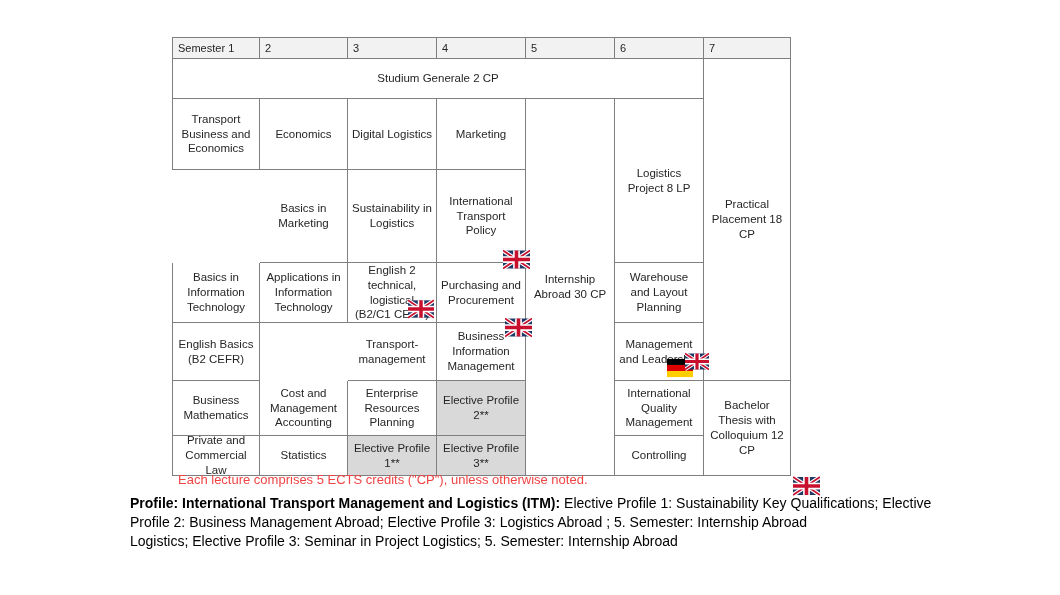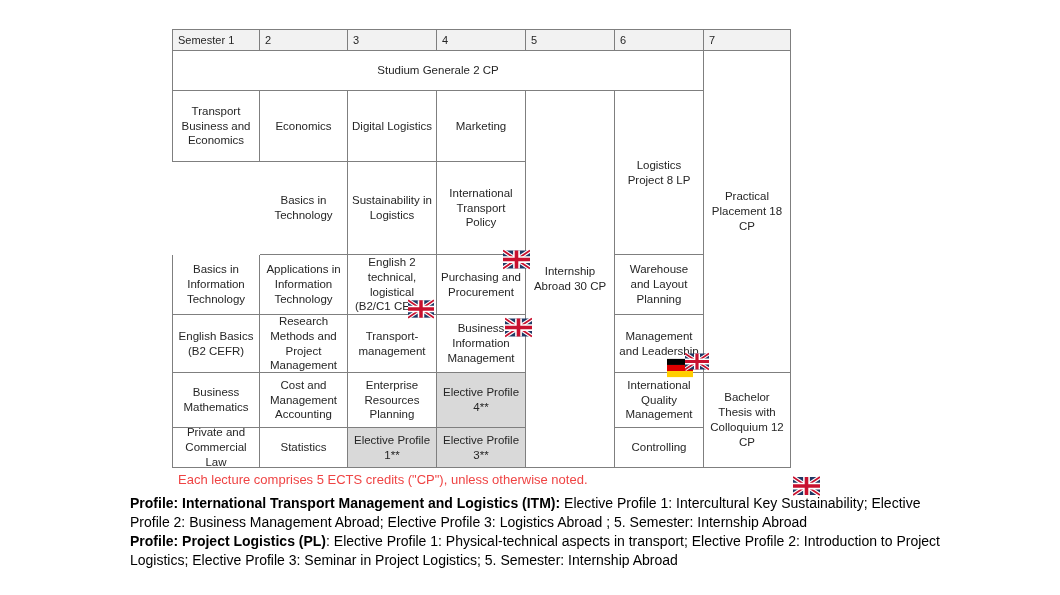--- a/index.html
+++ b/index.html
@@ -7,20 +7,21 @@
     position:relative;width:1060px;height:595px;background:#ffffff;
     font-family:"Liberation Sans", sans-serif;color:#262626;overflow:hidden;
   }
   
   .cell{
     position:absolute;box-sizing:border-box;
     border-right:1px solid #7f7f7f;border-bottom:1px solid #7f7f7f;
     display:flex;align-items:center;justify-content:center;
     text-align:center;font-size:11.5px;line-height:1.3;padding:2px 4px;
     background:#ffffff;
+    margin-top:8px;
   }
   .leftedge{border-left:1px solid #7f7f7f;}
   .hcell{
     top:29px;height:22px;border-top:1px solid #7f7f7f;background:#f2f2f2;
     justify-content:flex-start;padding-left:5px;font-size:11px;text-align:left;
   }
   .shaded{background:#d9d9d9;}
   
   .cx1{left:172px;width:88px}.cx2{left:260px;width:88px}.cx3{left:348px;width:89px}
   .cx4{left:437px;width:89px}.cx5{left:526px;width:89px}.cx6{left:615px;width:89px}
@@ -85,38 +86,37 @@
   <div class="cell practical">Practical Placement 18 CP</div>
   <div class="cell bachelor">Bachelor Thesis with Colloquium 12 CP</div>
 
   <div class="cell cx1 ry1 leftedge">Transport Business and Economics</div>
   <div class="cell cx1 ry3 leftedge">Basics in Information Technology</div>
   <div class="cell cx1 ry4 leftedge">English Basics (B2 CEFR)</div>
   <div class="cell cx1 ry5 leftedge">Business Mathematics</div>
   <div class="cell cx1 ry6 leftedge">Private and Commercial Law</div>
 
   <div class="cell cx2 ry1">Economics</div>
-  <div class="cell cx2 ry2">Basics in Technology</div>
+  <div class="cell cx2 ry2">Basics in Marketing</div>
   <div class="cell cx2 ry3">Applications in Information Technology</div>
-  <div class="cell cx2 ry4">Research Methods and Project Management</div>
   <div class="cell cx2 ry5">Cost and Management Accounting</div>
   <div class="cell cx2 ry6">Statistics</div>
 
   <div class="cell cx3 ry1">Digital Logistics</div>
   <div class="cell cx3 ry2">Sustainability in Logistics</div>
   <div class="cell cx3 ry3">English 2 technical, logistical (B2/C1 CEFR)</div>
   <div class="cell cx3 ry4">Transport-management</div>
   <div class="cell cx3 ry5">Enterprise Resources Planning</div>
   <div class="cell cx3 ry6 shaded">Elective Profile 1**</div>
 
   <div class="cell cx4 ry2">International Transport Policy</div>
   <div class="cell cx4 ry1">Marketing</div>
   <div class="cell cx4 ry3">Purchasing and Procurement</div>
   <div class="cell cx4 ry4">Business Information Management</div>
-  <div class="cell cx4 ry5 shaded">Elective Profile 4**</div>
+  <div class="cell cx4 ry5 shaded">Elective Profile 2**</div>
   <div class="cell cx4 ry6 shaded">Elective Profile 3**</div>
 
   <div class="cell cx6 ry3">Warehouse and Layout Planning</div>
   <div class="cell cx6 ry4">Management and Leadership</div>
   <div class="cell cx6 ry6">Controlling</div>
   <div class="cell cx6 ry5">International Quality Management</div>
 
   <svg class="flag f-uk-english2" viewBox="0 0 60 40">
       <use href="#ukflag"></use>
     </svg>
@@ -132,22 +132,21 @@
   <svg class="flag f-uk-mgmt" viewBox="0 0 60 40">
       <use href="#ukflag"></use>
     </svg>
   <svg class="flag f-uk-footer" viewBox="0 0 60 40">
       <use href="#ukflag"></use>
     </svg>
 
   <div class="note">Each lecture comprises 5 ECTS credits ("CP"), unless otherwise noted.</div>
 
   <div class="profile profile-itm">
-    <div><span class="b">Profile: International Transport Management and Logistics (ITM):</span><span> Elective Profile 1: Intercultural Key Sustainability; Elective</span></div>
+    <div><span class="b">Profile: International Transport Management and Logistics (ITM):</span><span> Elective Profile 1: Sustainability Key Qualifications; Elective</span></div>
     <div>Profile 2: Business Management Abroad; Elective Profile 3: Logistics Abroad ; 5. Semester: Internship Abroad</div>
   </div>
 
   <div class="profile profile-pl">
-    <div><span class="b">Profile: Project Logistics (PL)</span><span>: Elective Profile 1: Physical-technical aspects in transport; Elective Profile 2: Introduction to Project</span></div>
     <div>Logistics; Elective Profile 3: Seminar in Project Logistics; 5. Semester: Internship Abroad</div>
   </div>
 
 </div>
 
 </body></html>

